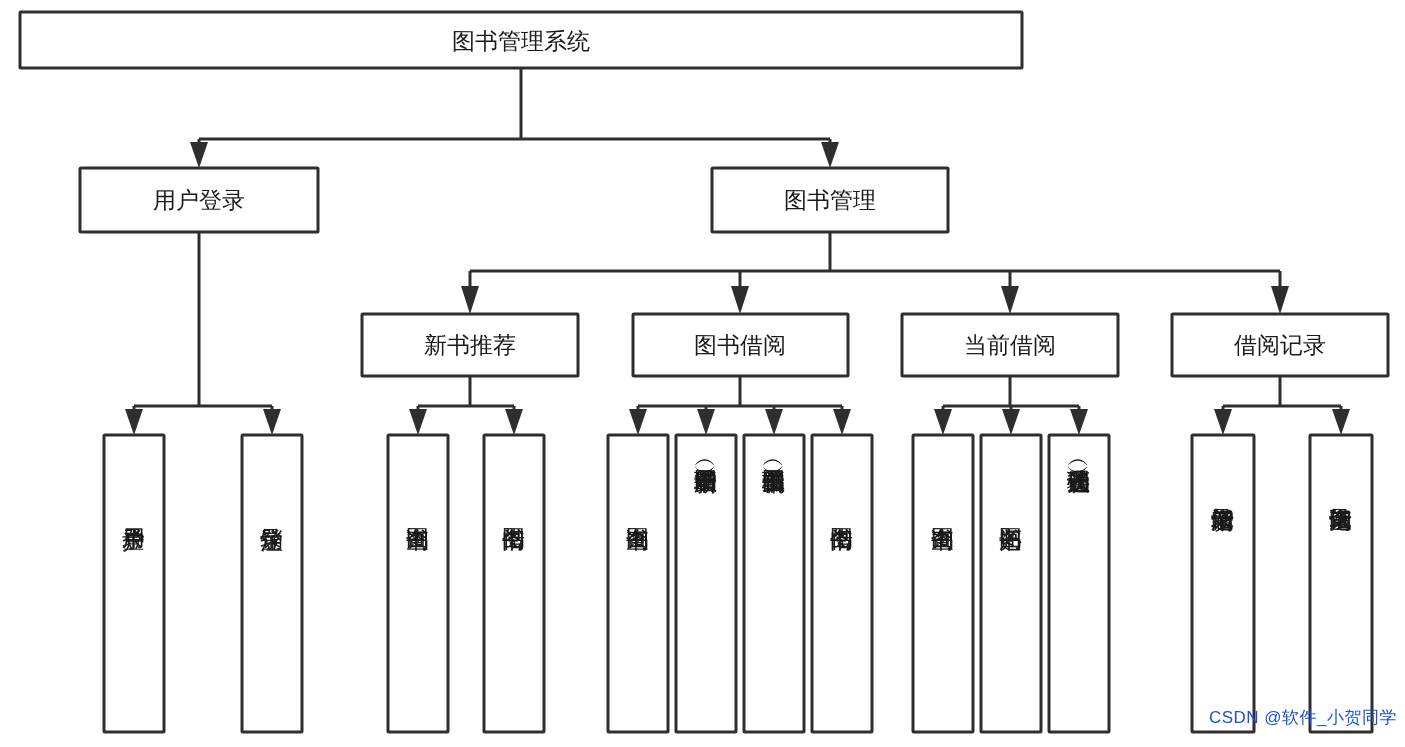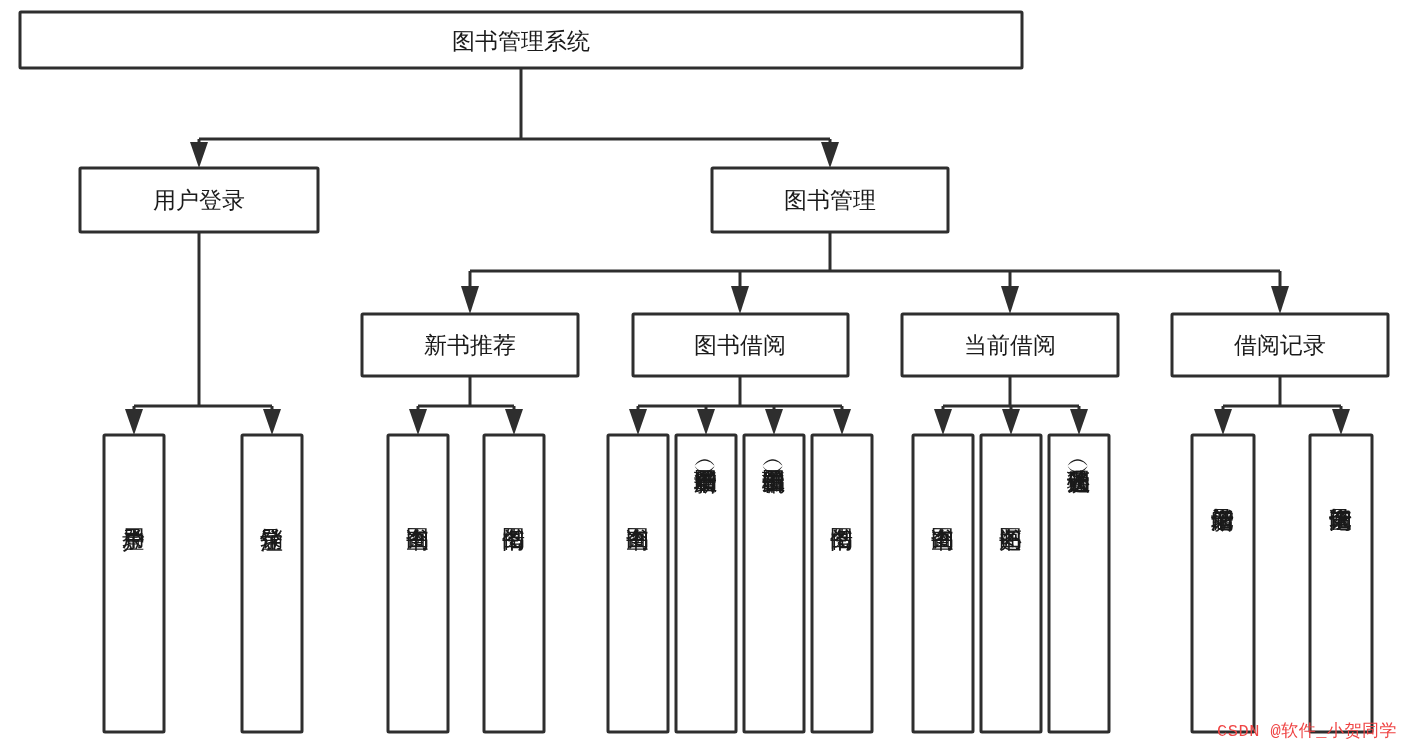--- a/index.html
+++ b/index.html
@@ -53,24 +53,24 @@
     font-family: "DejaVu Sans", "Liberation Sans", sans-serif;
     fill: #1a1a1a;
     font-size: 23px;
     text-anchor: middle;
     writing-mode: vertical-rl;
     glyph-orientation-vertical: 0;
   }
   .watermark {
     position: absolute;
     right: 8px;
-    bottom: 5px;
-    font-family: Liberation Mono, monospace;
+    bottom: 18px;
+    font-family: Liberation Sans, sans-serif;
     font-size: 17px;
-    color: #ef4444;
+    color: #1d4ed8;
     letter-spacing: 0.5px;
     white-space: nowrap;
     user-select: none;
   }
 </style>
 </head>
 <body>
 
 <div id="diagram-root">
 

